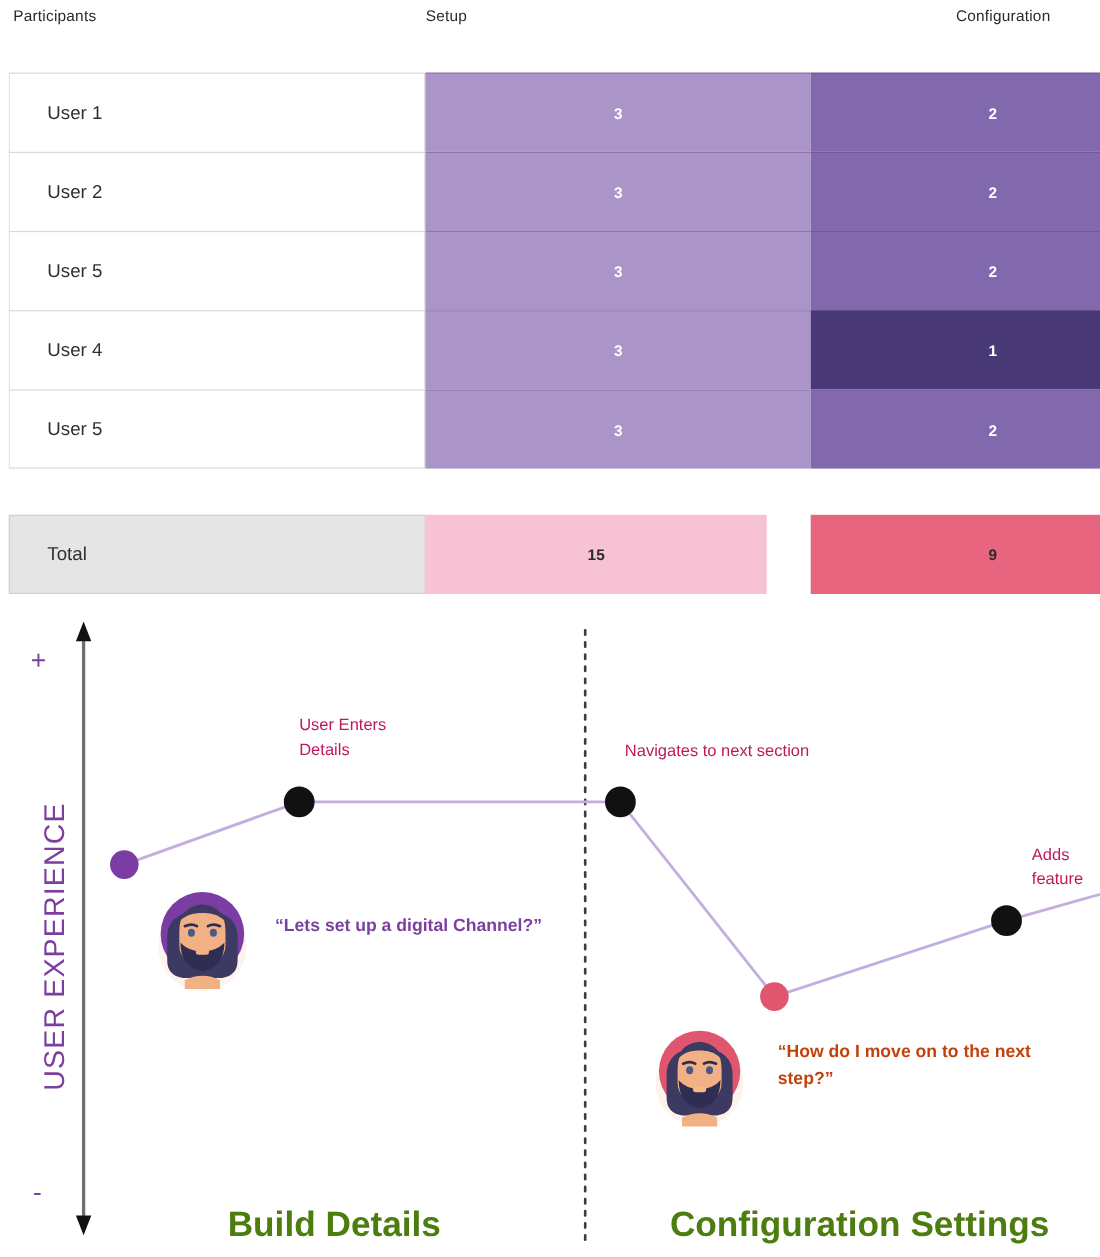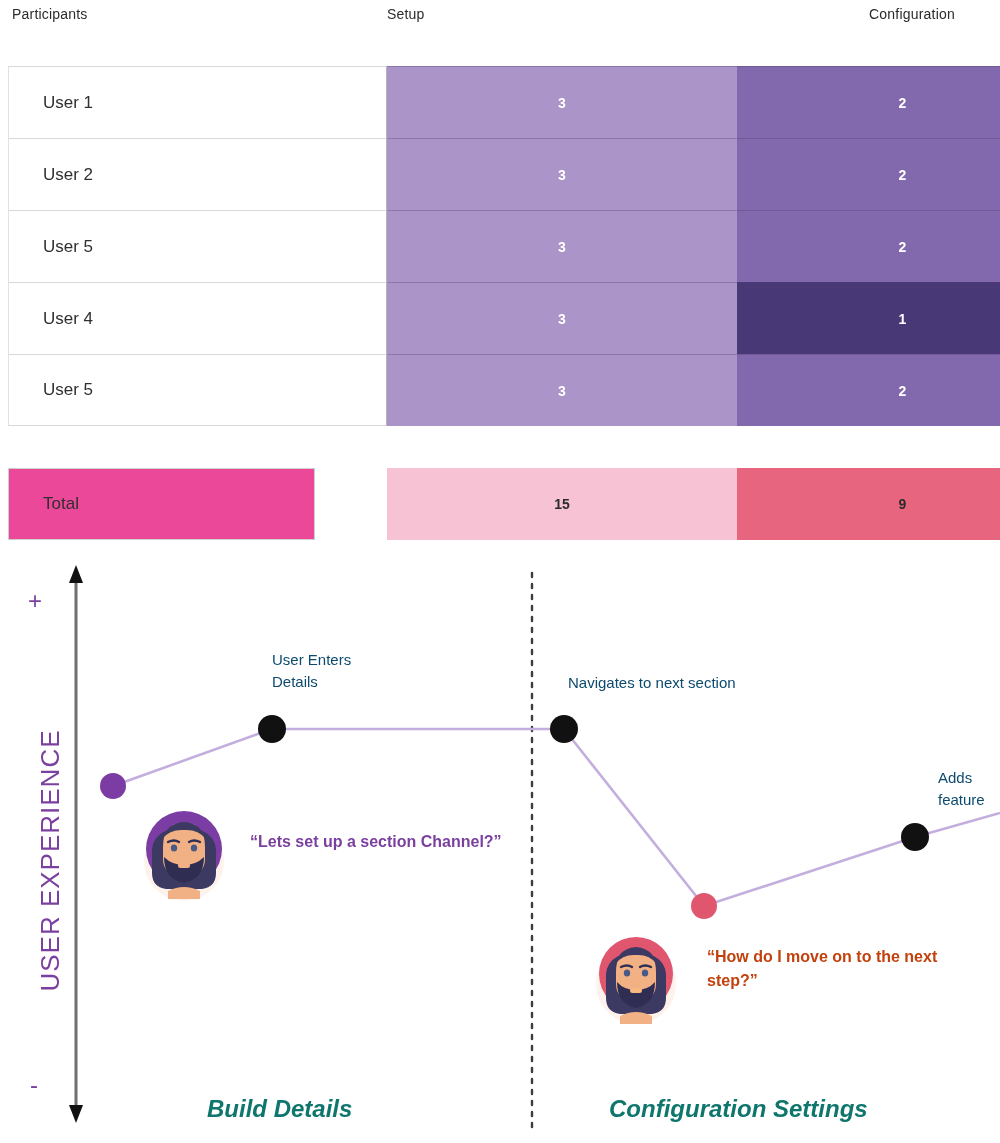--- a/index.html
+++ b/index.html
@@ -90,37 +90,37 @@
     width: 1060px;
   }
   .total-row {
     position: relative;
     height: 72px;
     width: 1060px;
   }
   .total-row .cell-label {
     position: absolute;
     left: 0; top: 0;
-    width: 307px; height: 72px;
-    background: #ec4899;
+    width: 379px; height: 72px;
+    background: #e5e5e5;
     border: 1px solid #cfcfcf;
     box-sizing: border-box;
     display: flex; align-items: center;
     padding-left: 34px;
     font-size: 17px;
     color: #2f2f2f;
   }
   .total-row .cell-val {
     position: absolute; top: 0; height: 72px;
     box-sizing: border-box;
     display: flex; align-items: center; justify-content: center;
     font-size: 14px; font-weight: 700;
     color: #2b2b2b;
   }
-  .total-row .c-setup { left: 379px; width: 350px; }
+  .total-row .c-setup { left: 379px; width: 310px; }
   .total-row .c-config { left: 729px; width: 331px; color: #2b2b2b; }
 
   
   #journey-section {
     position: absolute;
     left: 0; top: 545px;
     width: 1000px;
     height: 598px;
   }
   #journey-svg { position: absolute; left: 0; top: 0; }
@@ -145,21 +145,21 @@
     text-align: center;
     font-size: 26px;
     letter-spacing: 1px;
     color: #7b3fa0;
     font-weight: 400;
   }
 
   .point-label {
     position: absolute;
     font-size: 15px;
-    color: #0c4a6e;
+    color: #be185d;
     line-height: 1.45;
     white-space: pre-line;
   }
   #label-enter-details { left: 272px; top: 104px; }
   #label-navigates { left: 568px; top: 127px; white-space: nowrap; }
   #label-adds-feature { left: 938px; top: 222px; text-align: left; }
 
   .quote {
     position: absolute;
     font-size: 16px;
@@ -172,25 +172,24 @@
 
   .avatar {
     position: absolute;
     width: 100px; height: 100px;
   }
   #avatar-1 { left: 134px; top: 258px; }
   #avatar-2 { left: 586px; top: 381px; }
 
   .stage-label {
     position: absolute;
-    font-size: 24px;
+    font-size: 32px;
     font-weight: 700;
-    color: #0f766e;
+    color: #4d7c0f;
     white-space: nowrap;
-    font-style: italic;
   }
   #stage-build { left: 207px; top: 550px; }
   #stage-config { left: 609px; top: 550px; }
 </style>
 </head>
 <body>
 
 <section id="matrix-section">
 
   <div class="col-head" id="head-participants">Participants</div>
@@ -299,19 +298,19 @@
       <path d="M31 56 Q31 78 50 82 Q69 78 69 56 Q62 64 50 64 Q38 64 31 56 Z" fill="#2f2d52"></path>
       <rect x="44" y="62" width="12" height="5" rx="2.5" fill="#f7b97f"></rect>
       <ellipse cx="41" cy="47" rx="3.2" ry="3.6" fill="#4a5a86"></ellipse>
       <ellipse cx="59" cy="47" rx="3.2" ry="3.6" fill="#4a5a86"></ellipse>
       <path d="M35 41 Q41 38 46 41" stroke="#2f2d52" stroke-width="2.4" fill="none" stroke-linecap="round"></path>
       <path d="M54 41 Q59 38 65 41" stroke="#2f2d52" stroke-width="2.4" fill="none" stroke-linecap="round"></path>
       <path d="M34 90 Q50 82 66 90 L66 98 L34 98 Z" fill="#f2b184"></path>
     </svg>
   </div>
 
-  <div class="quote" id="quote-1">“Lets set up a section Channel?”</div>
+  <div class="quote" id="quote-1">“Lets set up a digital Channel?”</div>
   <div class="quote" id="quote-2">“How do I move on to the next step?”</div>
 
   <div class="stage-label" id="stage-build">Build Details</div>
   <div class="stage-label" id="stage-config">Configuration Settings</div>
 
 </section>
 
 </body></html>

